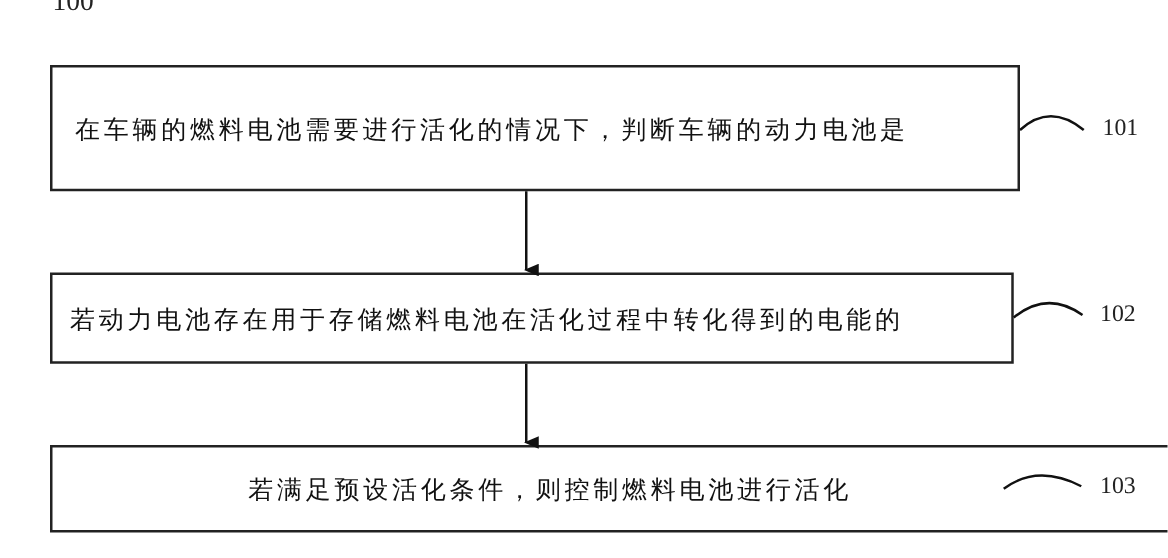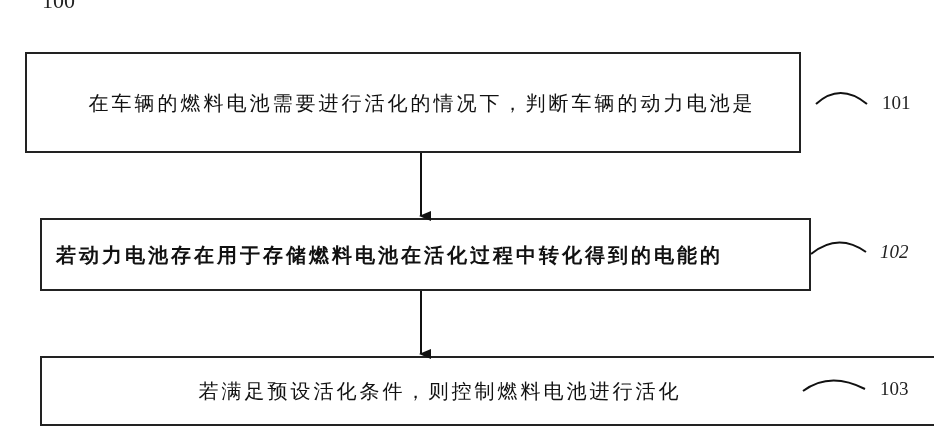--- a/index.html
+++ b/index.html
@@ -4,22 +4,22 @@
 <style>
   html, body { margin: 0; padding: 0; background: #ffffff; }
   body { width: 934px; height: 446px; position: relative; overflow: hidden;
          font-family: "DejaVu Serif", "Liberation Serif", serif; color: #111; }
   .fig-label { position: absolute; left: 42px; top: -12px; font-size: 22px;
                font-family: "Liberation Serif", serif; color: #222; }
   .box { position: absolute; border: 2px solid #222; box-sizing: border-box;
          background: #fff; display: flex; align-items: center; }
   .box .text { font-size: 20px; line-height: 34px; letter-spacing: 3px;
                font-family: "DejaVu Serif", serif; color: #111; }
-  #box1 { left: 25px; top: 52px; width: 776px; height: 101px; padding-left: 18px; justify-content: center; }
-  #box2 { left: 40px; top: 218px; width: 771px; height: 73px; padding-left: 14px; font-weight: bold; }
+  #box1 { left: 40px; top: 52px; width: 776px; height: 101px; padding-left: 18px; }
+  #box2 { left: 40px; top: 218px; width: 771px; height: 73px; padding-left: 14px; }
   #box2 .text { line-height: 32px; }
   #box3 { left: 40px; top: 356px; width: 920px; height: 70px; justify-content: center; }
   #box3 .text { margin-left: -120px; }
   .ref { position: absolute; font-size: 19px; font-family: "Liberation Serif", serif; color: #222; }
   svg.conn { position: absolute; left: 0; top: 0; }
 </style>
 </head>
 <body>
 
 <div class="fig-label">100</div>
@@ -49,14 +49,14 @@
     </marker>
   </defs>
   <line x1="421" y1="153" x2="421" y2="216" stroke="#111" stroke-width="2" marker-end="url(#arrowhead)"></line>
   <line x1="421" y1="291" x2="421" y2="354" stroke="#111" stroke-width="2" marker-end="url(#arrowhead)"></line>
   <path d="M816,104 Q840,82 867,104" fill="none" stroke="#111" stroke-width="2"></path>
   <path d="M811,254 Q838,232 866,252" fill="none" stroke="#111" stroke-width="2"></path>
   <path d="M803,391 Q830,371 865,389" fill="none" stroke="#111" stroke-width="2"></path>
 </svg>
 
 <div class="ref" style="left:882px; top:92px;">101</div>
-<div class="ref" style="left:880px; top:241px;font-style:italic;">102</div>
+<div class="ref" style="left:880px; top:241px;">102</div>
 <div class="ref" style="left:880px; top:378px;font-family:Liberation Serif, serif;">103</div>
 
 </body></html>

